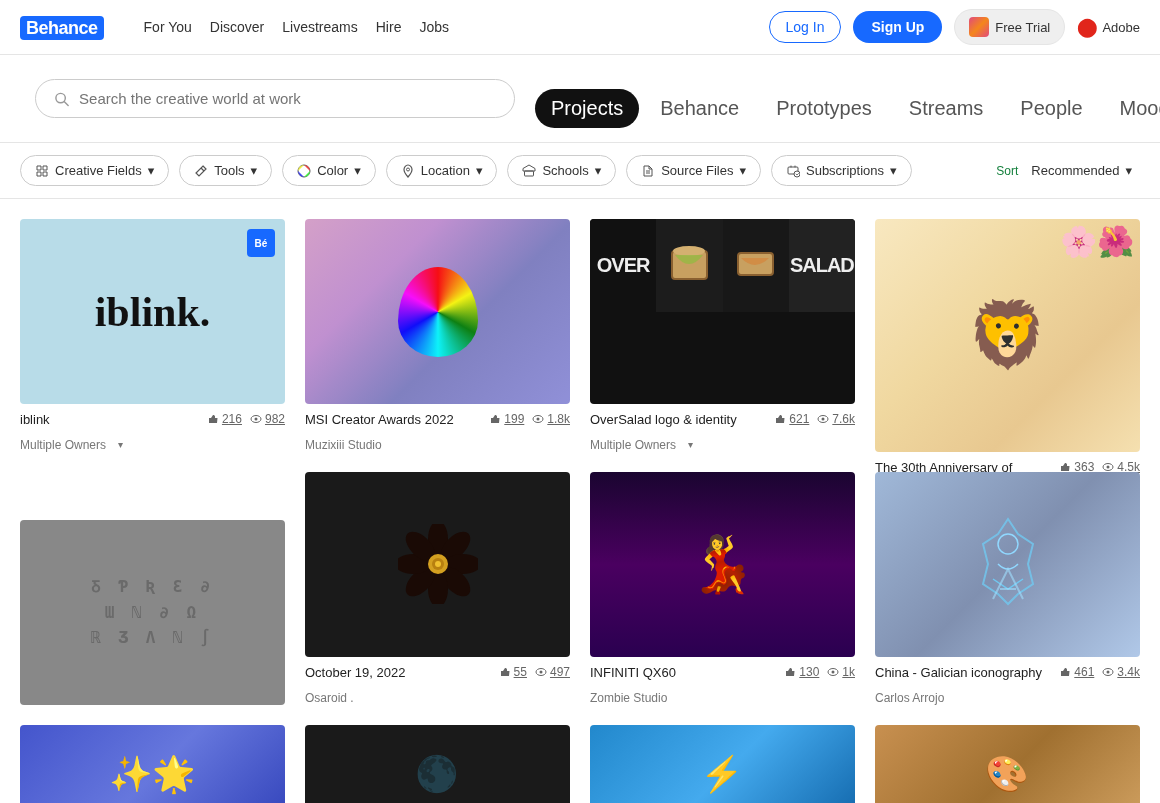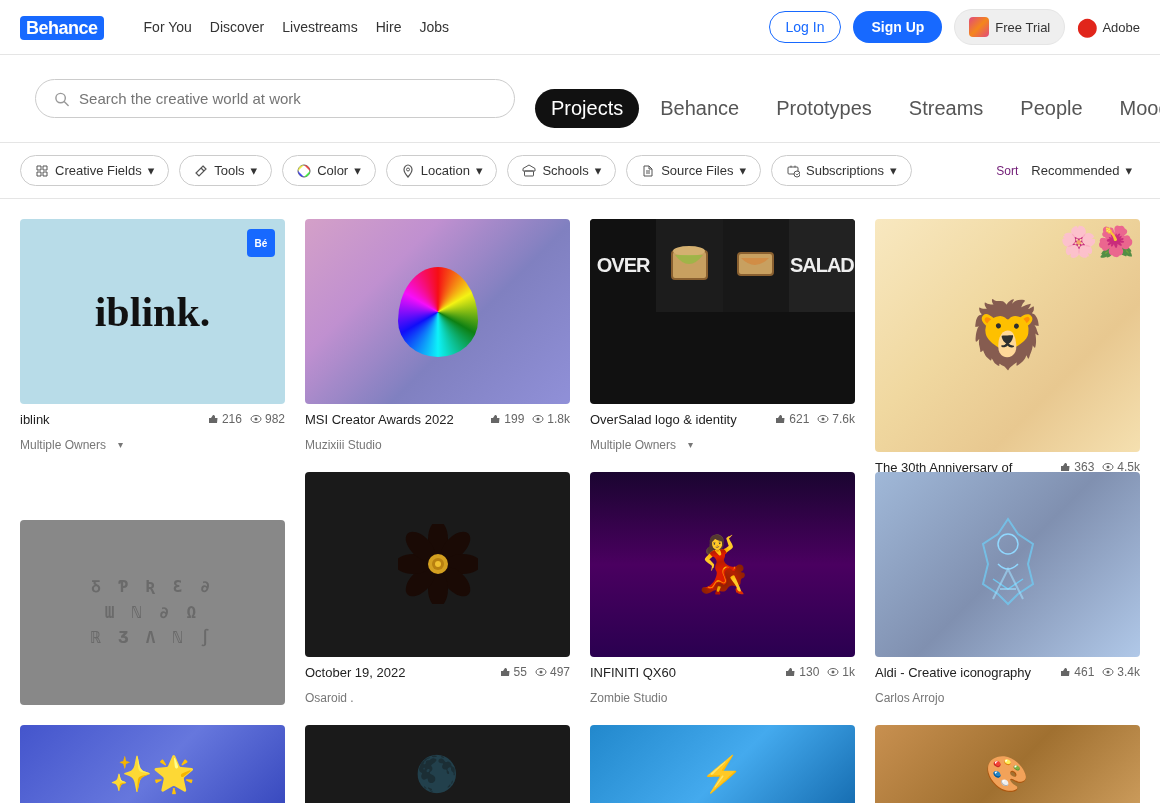--- a/index.html
+++ b/index.html
@@ -27,33 +27,33 @@
     .search-bar { flex: 0 0 480px; display: flex; align-items: center; border: 1.5px solid #ccc; border-radius: 25px; padding: 10px 18px; gap: 10px; background: white; }
     .search-input { border: none; outline: none; font-size: 15px; width: 100%; color: #999; }
     .search-tabs { display: flex; align-items: center; gap: 5px; margin-left: 20px; }
     .search-tab { padding: 8px 16px; border-radius: 20px; font-size: 20px; cursor: pointer; color: #555; border: none; background: transparent; margin-top: 20px; }
     .search-tab.active { background: #111; color: white; border-radius: 20px; }
 
     
     .filters { display: flex; align-items: center; padding: 12px 20px; border-bottom: 1px solid #e5e5e5; gap: 10px; }
     .filter-btn { display: flex; align-items: center; gap: 6px; padding: 7px 14px; border: 1.5px solid #ccc; border-radius: 20px; font-size: 13px; cursor: pointer; background: white; color: #333; }
     .sort-section { margin-left: auto; display: flex; align-items: center; gap: 5px; font-size: 13px; color: #333; }
-    .sort-label { color: #701a75; font-size: 12px; }
+    .sort-label { color: #15803d; font-size: 12px; }
 
     
     .main-content { padding: 20px; }
     .projects-grid { display: grid; grid-template-columns: repeat(4, 1fr); gap: 20px; }
     
     .project-card { cursor: pointer; }
     .project-thumb { width: 100%; height: 185px; border-radius: 4px; overflow: hidden; background: #f0f0f0; position: relative; }
     .project-meta { margin-top: 8px; }
     .project-title-row { display: flex; justify-content: space-between; align-items: flex-start; }
     .project-title { font-size: 13px; font-weight: 500; color: #222; line-height: 1.3; flex: 1; }
     .project-stats { display: flex; align-items: center; gap: 8px; font-size: 12px; color: #666; white-space: nowrap; }
-    .stat { display: flex; align-items: center; gap: 3px; }
+    .stat { display: flex; align-items: center; gap: 3px; text-decoration: underline; }
     .project-author { font-size: 12px; color: #777; margin-top: 9px; display: flex; align-items: center; gap: 12px; }
     .author-arrow { font-size: 10px; }
 
     
     .thumb-iblink { background: #b8dce8; display: flex; align-items: center; justify-content: center; }
     .iblink-text { font-size: 42px; font-weight: 900; color: #111; font-family: Georgia, serif; }
     .be-badge { position: absolute; top: 10px; right: 10px; background: #1769ff; color: white; width: 28px; height: 28px; border-radius: 4px; display: flex; align-items: center; justify-content: center; font-size: 10px; font-weight: 700; }
 
     .thumb-msi { background: linear-gradient(135deg, #d4a0c8 0%, #c090d0 30%, #8080c0 60%, #9090d8 100%); display: flex; align-items: center; justify-content: center; }
     .color-wheel { width: 80px; height: 90px; border-radius: 50% 50% 50% 50% / 60% 60% 40% 40%; background: conic-gradient(red, yellow, green, cyan, blue, magenta, red); opacity: 0.9; }
@@ -429,21 +429,21 @@
             <circle cx="45" cy="30" r="10" fill="none" stroke="#90d8ff" stroke-width="1.5"></circle>
             <path d="M35 50 Q45 60 55 50" fill="none" stroke="#90d8ff" stroke-width="1.5"></path>
             <path d="M30 65 L45 75 L60 65" fill="none" stroke="#70c8f0" stroke-width="1.5"></path>
 
             <path d="M30 85 L45 55 L60 85 M37 75 L53 75" fill="none" stroke="#a0e0ff" stroke-width="2" opacity="0.6"></path>
           </svg>
         </div>
       </div>
       <div class="project-meta">
         <div class="project-title-row">
-          <span class="project-title">Aldi - Creative iconography</span>
+          <span class="project-title">China - Galician iconography</span>
           <div class="project-stats">
             <span class="stat">
               <svg width="12" height="12" viewBox="0 0 12 12">
                   <path d="M2 5h2v5H2zM4 5L6 2c1 0 2 0.5 2 1.5V5h2.5l-0.5 5H4V5z" fill="#666"></path>
                 </svg>
               <span>461</span>
             </span>
             <span class="stat">
               <svg width="12" height="12" viewBox="0 0 12 12">
                   <ellipse cx="6" cy="6" rx="5" ry="3.5" stroke="#666" stroke-width="1" fill="none"></ellipse>

